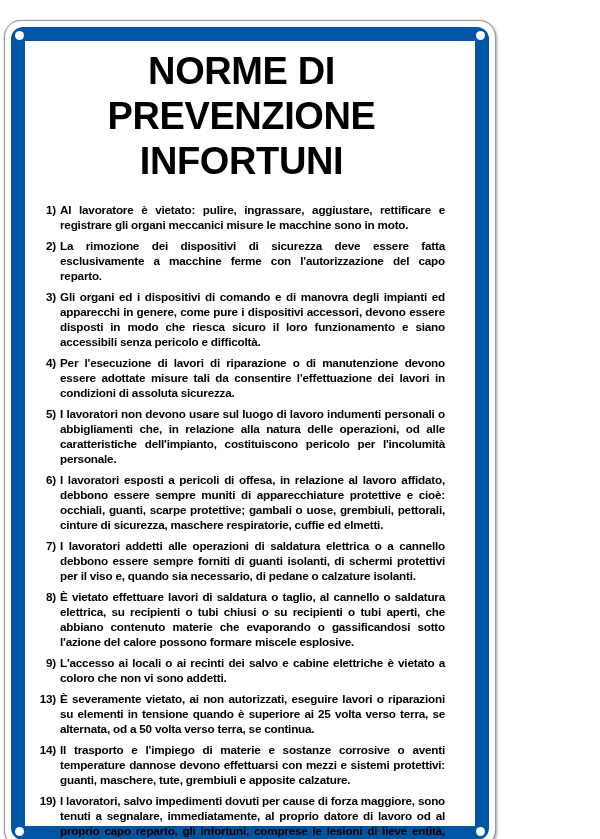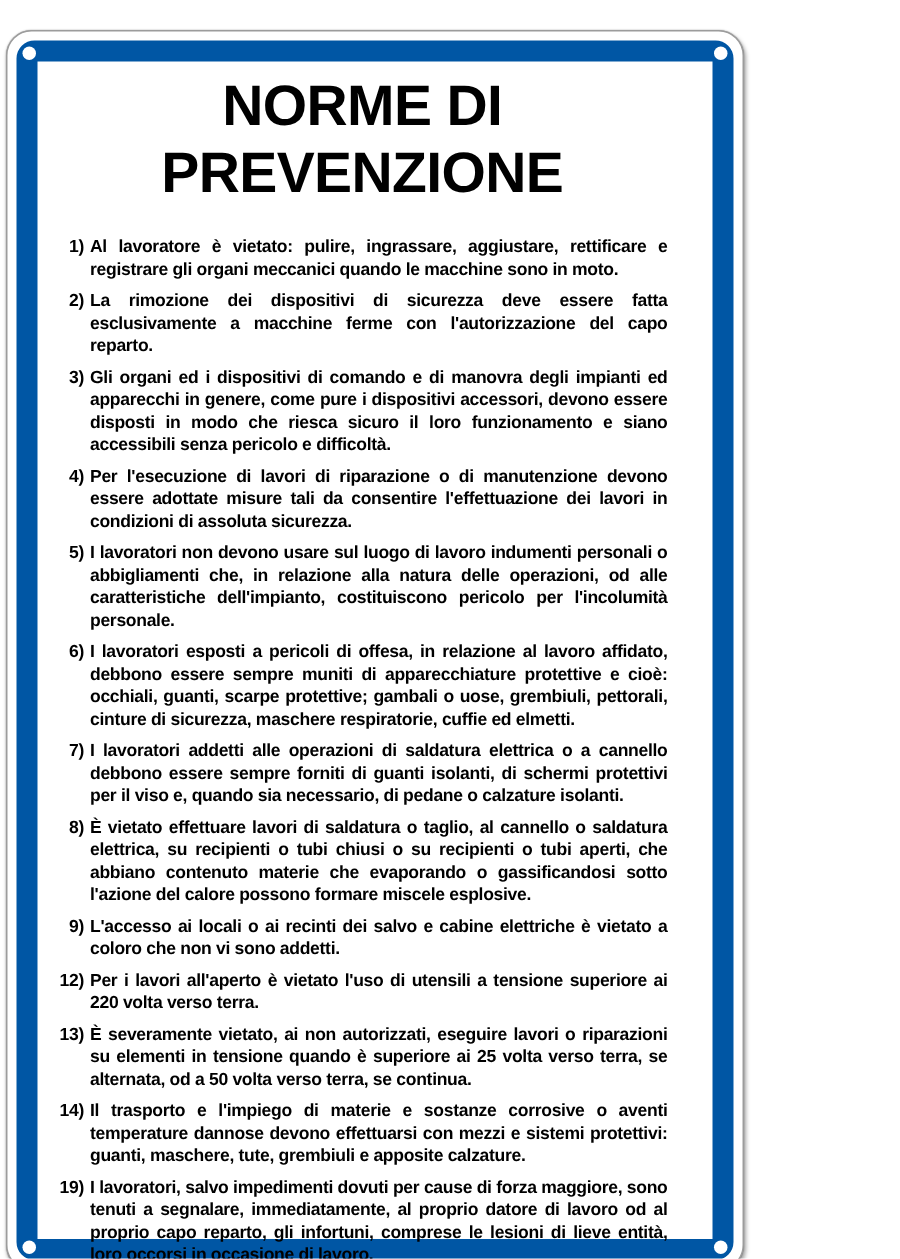--- a/index.html
+++ b/index.html
@@ -69,25 +69,25 @@
 </head>
 <body>
 
 <div class="sign">
   <div class="hole tl"></div>
   <div class="hole tr"></div>
   <div class="hole bl"></div>
   <div class="hole br"></div>
   <div class="frame">
     <div class="content">
-      <h1 class="title"><span>NORME DI PREVENZIONE</span><br></h1>
+      <h1 class="title"><span>NORME DI PREVENZIONE</span><br><span>INFORTUNI</span></h1>
       <div class="rules">
           <div class="rule">
             <span class="num">1)</span>
-            <span class="txt">Al lavoratore è vietato: pulire, ingrassare, aggiustare, rettificare e registrare gli organi meccanici quando le macchine sono in moto.</span>
+            <span class="txt">Al lavoratore è vietato: pulire, ingrassare, aggiustare, rettificare e registrare gli organi meccanici misure le macchine sono in moto.</span>
           </div>
           <div class="rule">
             <span class="num">2)</span>
             <span class="txt">La rimozione dei dispositivi di sicurezza deve essere fatta esclusivamente a macchine ferme con l'autorizzazione del capo reparto.</span>
           </div>
           <div class="rule">
             <span class="num">3)</span>
             <span class="txt">Gli organi ed i dispositivi di comando e di manovra degli impianti ed apparecchi in genere, come pure i dispositivi accessori, devono essere disposti in modo che riesca sicuro il loro funzionamento e siano accessibili senza pericolo e difficoltà.</span>
           </div>
           <div class="rule">
@@ -108,24 +108,20 @@
           </div>
           <div class="rule">
             <span class="num">8)</span>
             <span class="txt">È vietato effettuare lavori di saldatura o taglio, al cannello o saldatura elettrica, su recipienti o tubi chiusi o su recipienti o tubi aperti, che abbiano contenuto materie che evaporando o gassificandosi sotto l'azione del calore possono formare miscele esplosive.</span>
           </div>
           <div class="rule">
             <span class="num">9)</span>
             <span class="txt">L'accesso ai locali o ai recinti dei salvo e cabine elettriche è vietato a coloro che non vi sono addetti.</span>
           </div>
           <div class="rule">
-            <span class="num">12)</span>
-            <span class="txt">Per i lavori all'aperto è vietato l'uso di utensili a tensione superiore ai 220 volta verso terra.</span>
-          </div>
-          <div class="rule">
             <span class="num">13)</span>
             <span class="txt">È severamente vietato, ai non autorizzati, eseguire lavori o riparazioni su elementi in tensione quando è superiore ai 25 volta verso terra, se alternata, od a 50 volta verso terra, se continua.</span>
           </div>
           <div class="rule">
             <span class="num">14)</span>
             <span class="txt">Il trasporto e l'impiego di materie e sostanze corrosive o aventi temperature dannose devono effettuarsi con mezzi e sistemi protettivi: guanti, maschere, tute, grembiuli e apposite calzature.</span>
           </div>
           <div class="rule">
             <span class="num">19)</span>
             <span class="txt">I lavoratori, salvo impedimenti dovuti per cause di forza maggiore, sono tenuti a segnalare, immediatamente, al proprio datore di lavoro od al proprio capo reparto, gli infortuni, comprese le lesioni di lieve entità, loro occorsi in occasione di lavoro.</span>

